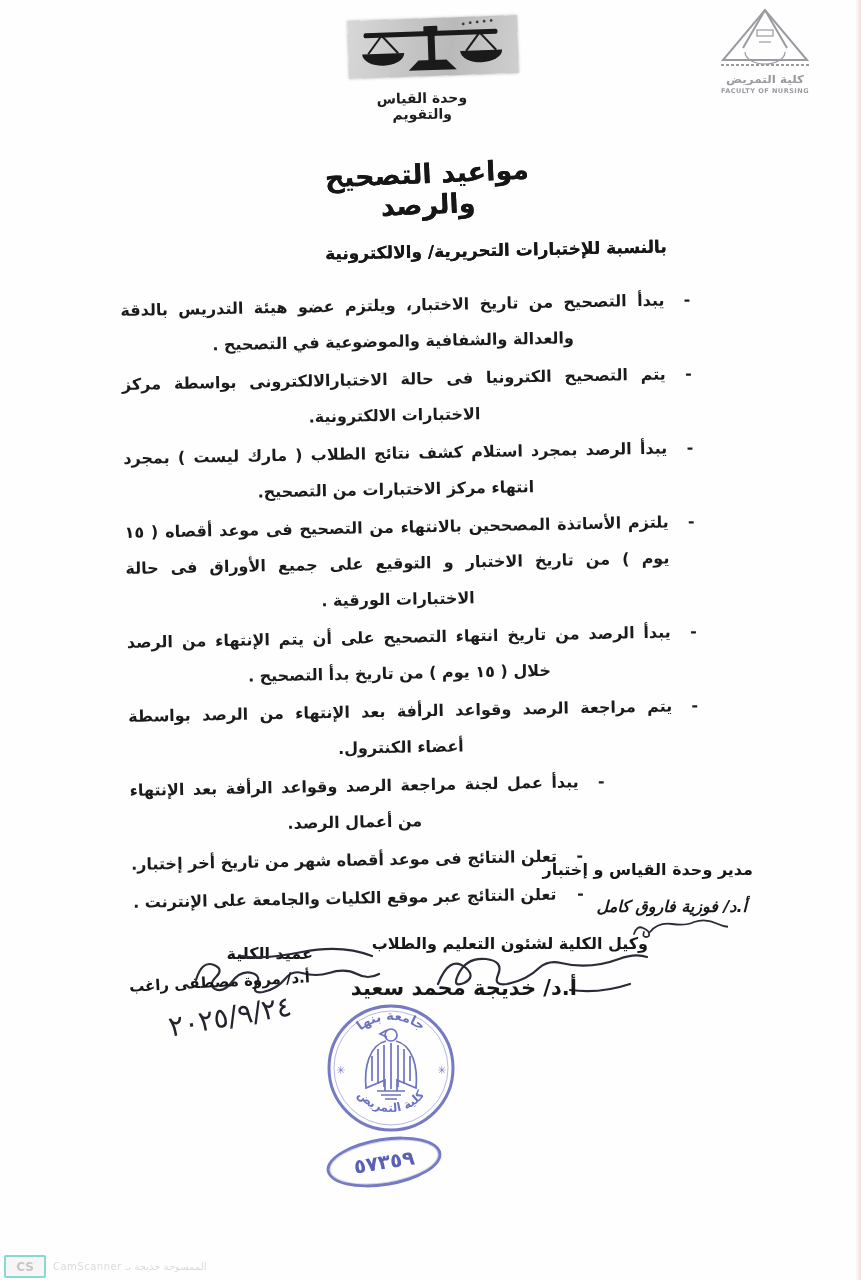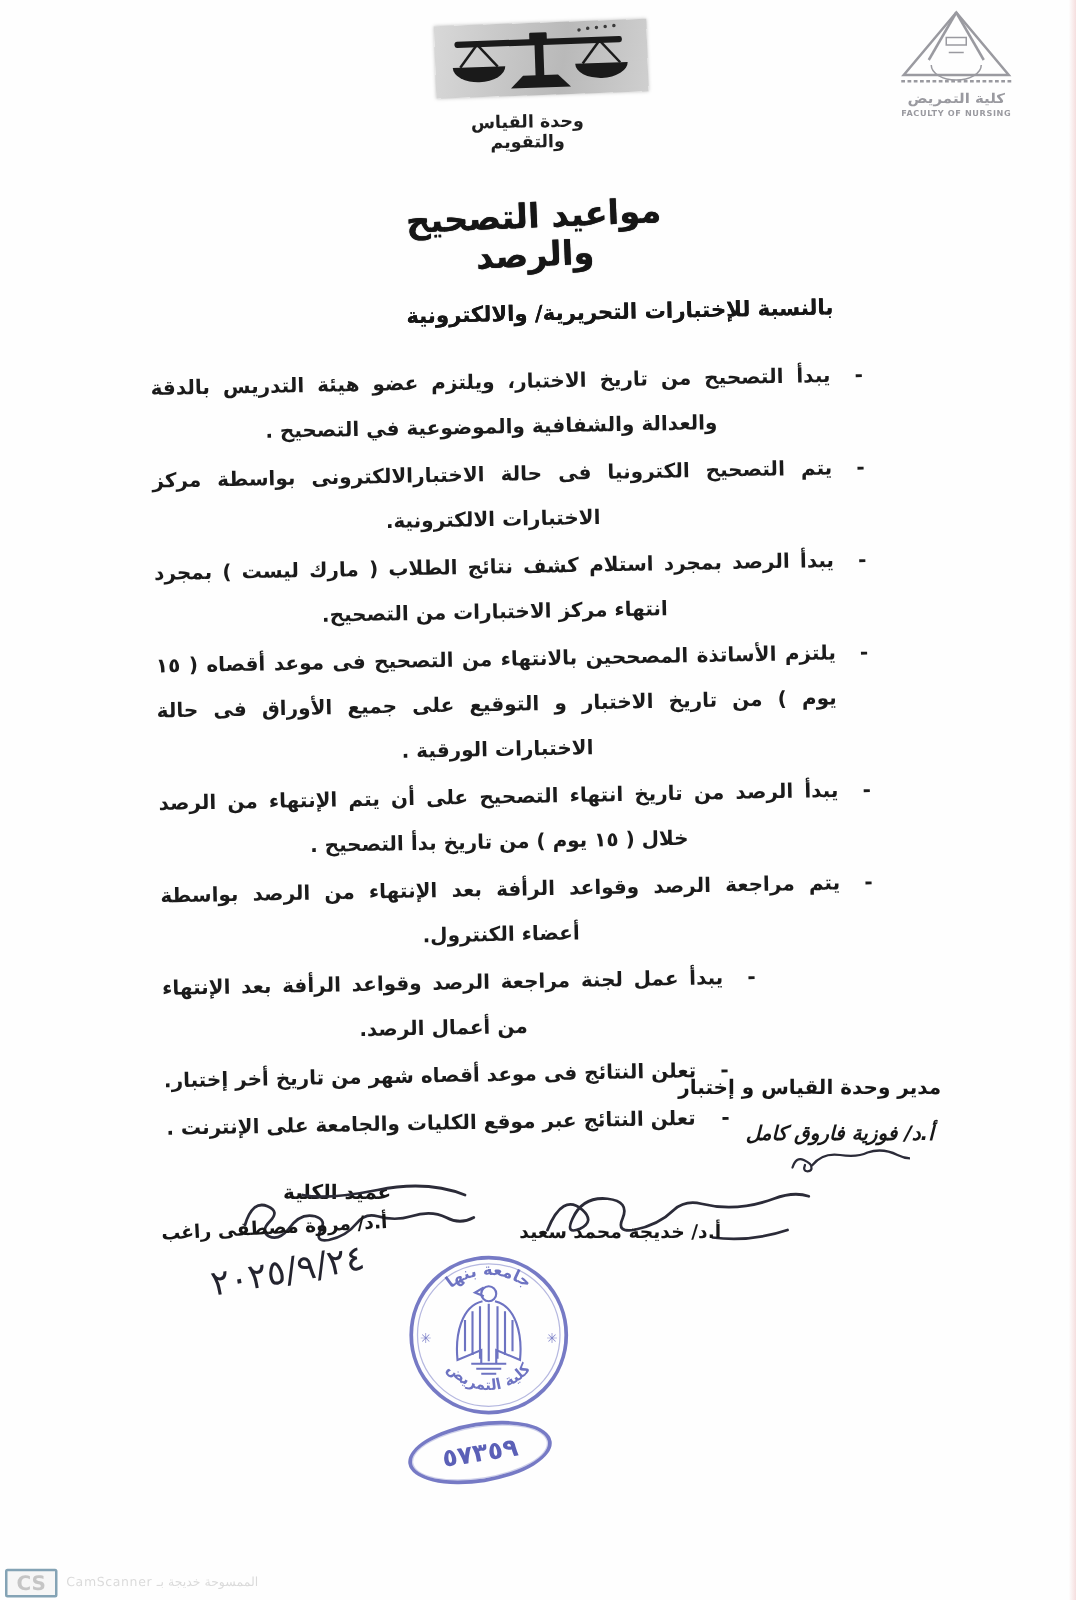--- a/index.html
+++ b/index.html
@@ -31,41 +31,41 @@
   ul.bullets li{position:relative;padding-right:28px;margin-bottom:2px;font-size:16px;
     line-height:36px;font-weight:700;color:#1b1b1b;text-align:justify;text-align-last:center;}
   ul.bullets li .marker{position:absolute;right:2px;top:0;}
   ul.bullets li.indent-1{margin-right:95px;}
   ul.bullets li.indent-2{margin-right:118px;}
   
   .sig{position:absolute;font-weight:700;color:#171717;direction:rtl;font-size:16px;}
   .sig-director-title{right:108px;top:860px;}
   .sig-director-name{right:114px;top:897px;font-style:italic;}
   .sig-vicedean-title{right:213px;top:934px;}
-  .sig-vicedean-name{right:284px;top:976px;font-size:15px;margin-left:36px;}
+  .sig-vicedean-name{right:284px;top:976px;font-size:21px;margin-left:36px;}
   .sig-dean-title{right:548px;top:944px;}
   .sig-dean-name{right:551px;top:973px;font-size:15px;transform:rotate(-3deg);}
   .sig-date{left:168px;top:1000px;font-size:28px;font-weight:400;color:#23232e;
     transform:rotate(-10deg);direction:ltr;letter-spacing:2px;}
   .scribble{position:absolute;}
   .scribble-fawzia{left:628px;top:916px;}
   .scribble-khadija{left:420px;top:944px;}
   .scribble-dean{left:182px;top:946px;}
   
   .stamp-circle{position:absolute;left:320px;top:996px;opacity:.88;}
   .stamp-oval{position:absolute;left:326px;top:1138px;width:110px;height:42px;
     border:3px solid rgba(72,78,178,.75);border-radius:50%;transform:rotate(-9deg);
     display:flex;align-items:center;justify-content:center;
     box-shadow:inset 0 0 0 1px rgba(72,78,178,.25);}
   .stamp-oval .num{font-size:20px;font-weight:700;color:rgba(62,68,170,.85);
     letter-spacing:3px;direction:ltr;}
   
   .watermark{position:absolute;left:4px;top:1255px;display:flex;align-items:center;gap:7px;opacity:.5;}
-  .cs-badge{width:38px;height:19px;border:2px solid #0c4a6e;border-radius:2px;background:#efefef;
-    color:#8e8e8e;font-weight:700;font-size:16px;display:flex;align-items:center;justify-content:center;}
+  .cs-badge{width:38px;height:19px;border:2px solid #14b8a6;border-radius:2px;background:#efefef;
+    color:#8e8e8e;font-weight:700;font-size:12px;display:flex;align-items:center;justify-content:center;}
   .wm-text{font-size:10px;color:#b8b8b8;letter-spacing:.5px;}
 </style>
 </head>
 <body>
 
 <div class="page">
 
   <div class="scales-card">
     <svg width="170" height="58" viewBox="0 0 170 58">
       <g fill="#1a1a1a" stroke="#1a1a1a">
@@ -144,20 +144,21 @@
   <div class="sig sig-director-name">أ.د/ فوزية فاروق كامل</div>
   <div class="scribble scribble-fawzia">
     <svg width="100" height="30" viewBox="0 0 100 30">
       <g stroke="#2b2b38" stroke-width="1.8" fill="none" stroke-linecap="round">
         <path d="M6,18 q3,-9 9,-6 t6,5 q1,4 -3,4 t-2,-5"></path>
         <path d="M22,16 q8,-10 22,-8 q14,2 22,-2 q12,-4 24,2 q10,5 20,1"></path>
       </g>
     </svg>
   </div>
 
+  <div class="sig sig-vicedean-title">وكيل الكلية لشئون التعليم والطلاب</div>
   <div class="scribble scribble-khadija">
     <svg width="245" height="58" viewBox="0 0 245 58">
       <g stroke="#2b2b38" stroke-width="2.2" fill="none" stroke-linecap="round">
         <path d="M18,40 q12,-30 28,-16 q10,9 -2,15 q-12,5 -6,-8 q8,-18 28,-16 q18,2 12,16 q-5,11 9,9 q20,-4 32,-16 q9,-8 22,-5 q28,7 58,-4 q16,-6 28,-2"></path>
         <path d="M150,46 q30,4 60,-6"></path>
       </g>
     </svg>
   </div>
   <div class="sig sig-vicedean-name">أ.د/ خديجة محمد سعيد</div>
 

